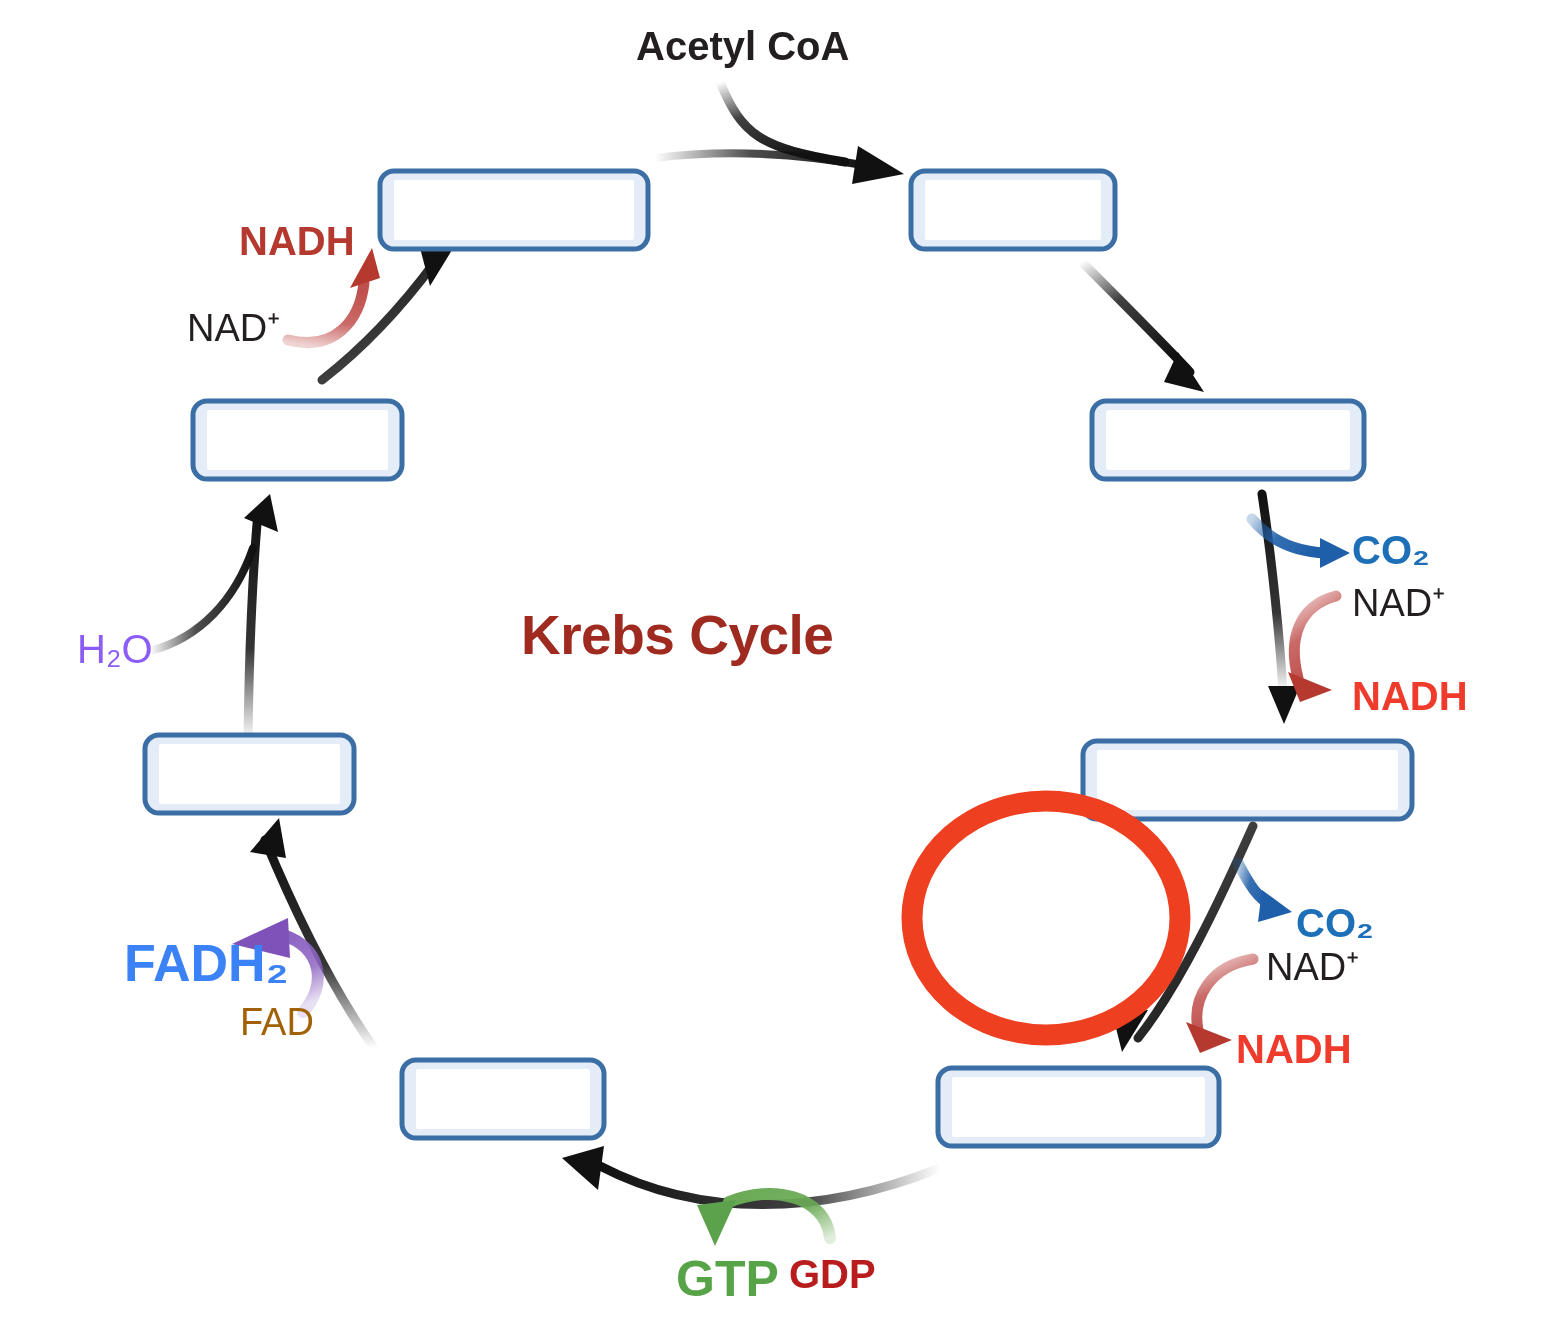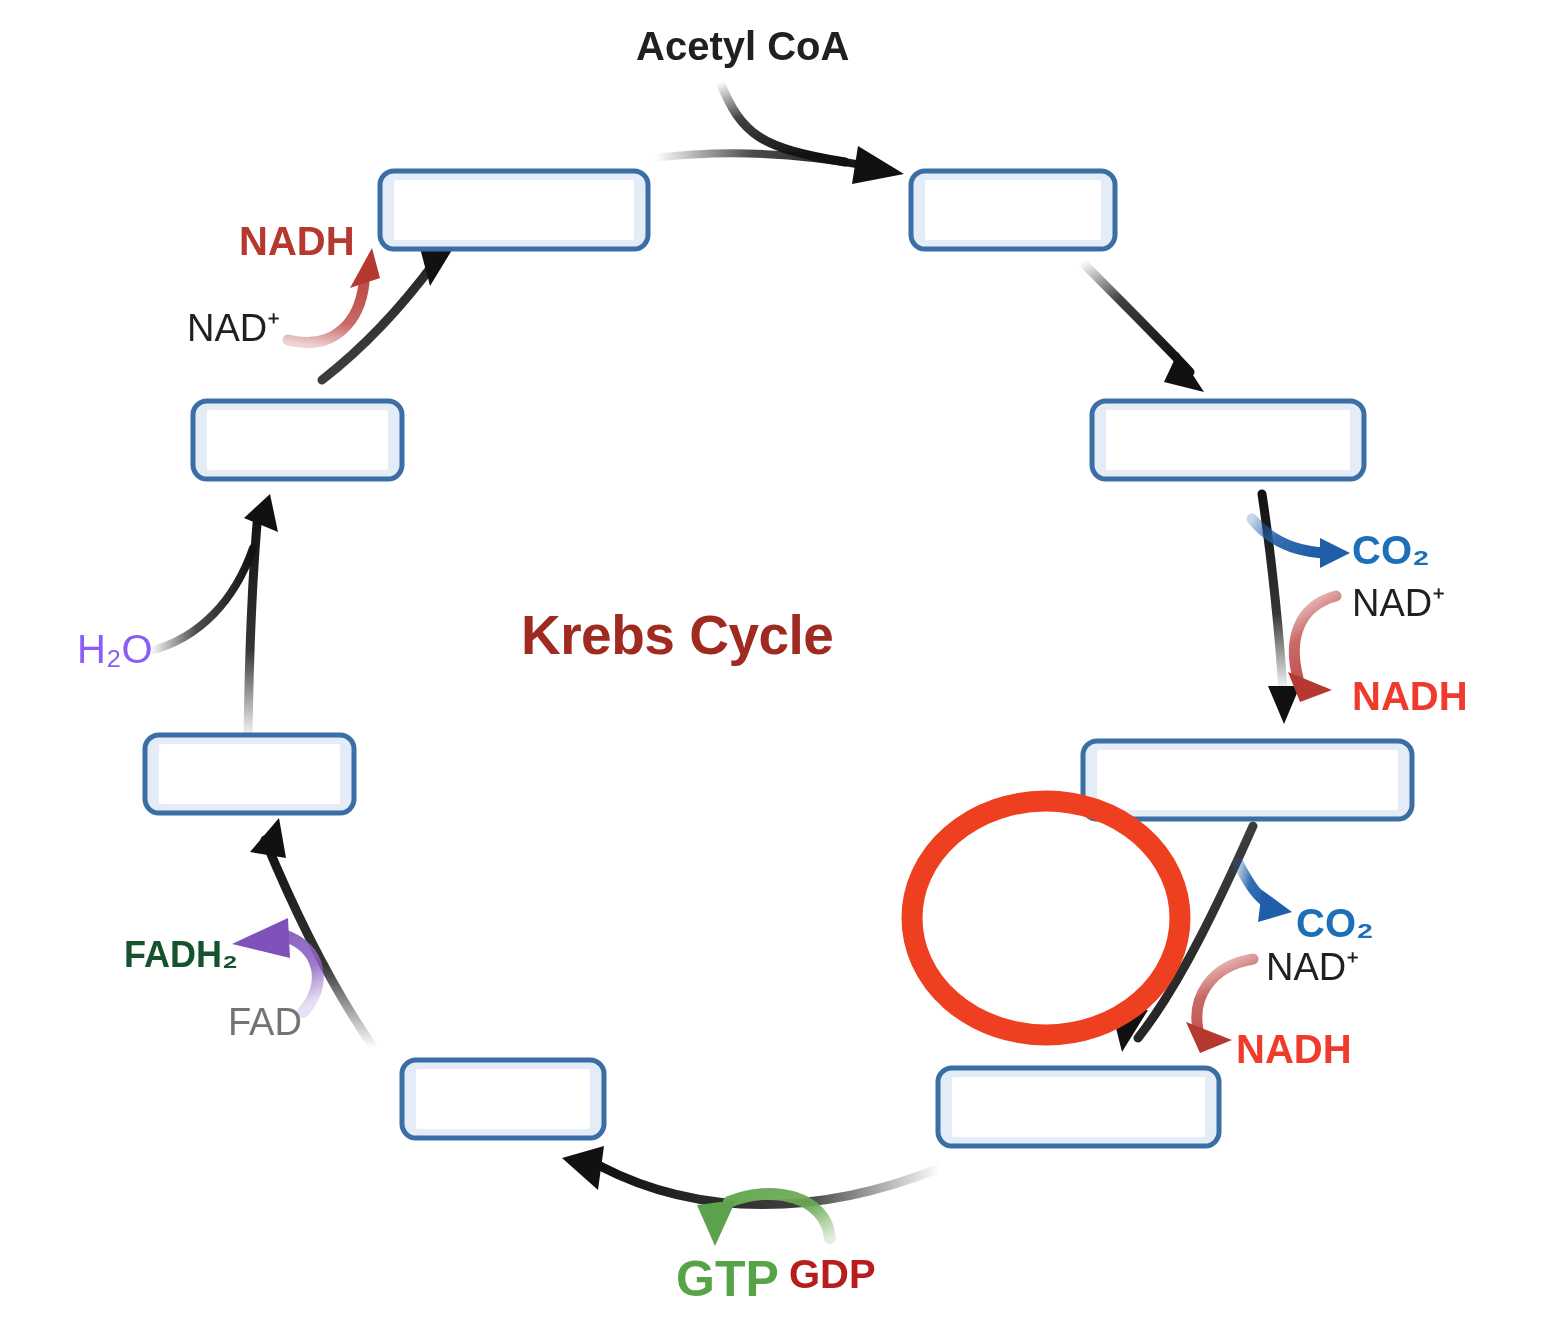--- a/index.html
+++ b/index.html
@@ -103,29 +103,29 @@
   .t-nadh-r2 {
     left: 1236px;
     top: 1029px;
     font-size: 40px;
     color: #ef3b2c;
     font-weight: 700;
   }
   .t-fadh2 {
     left: 124px;
     top: 937px;
-    font-size: 36px;
-    color: #14532d;
+    font-size: 52px;
+    color: #3b82f6;
     font-weight: 700;
   }
   .t-fad {
-    left: 228px;
+    left: 240px;
     top: 1003px;
     font-size: 38px;
-    color: #737373;
+    color: #a16207;
     font-weight: 400;
   }
   .t-gtp {
     left: 676px;
     top: 1254px;
     font-size: 50px;
     color: #57a347;
     font-weight: 700;
   }
   .t-gdp {

